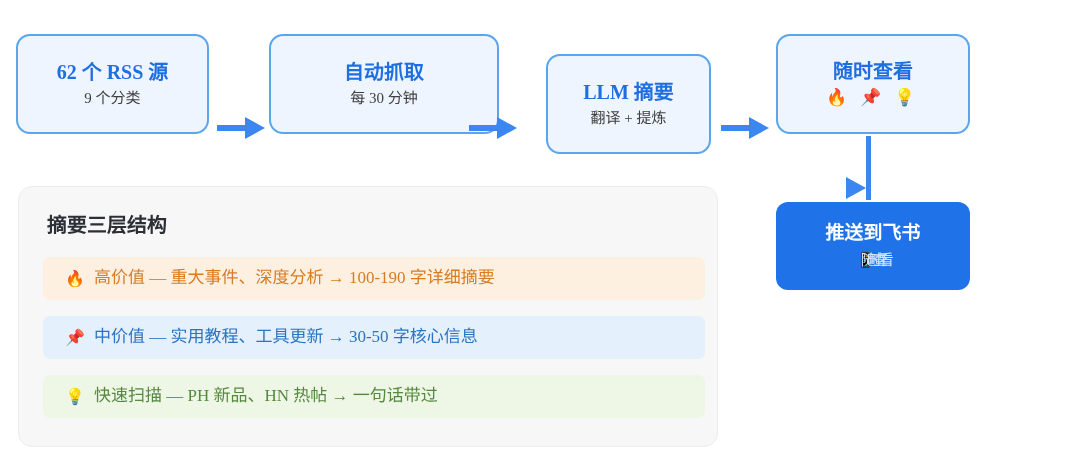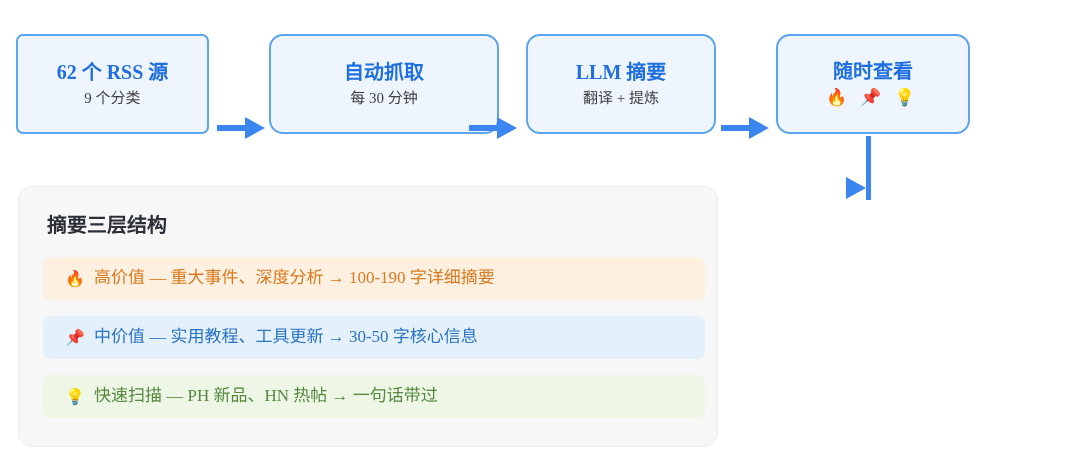--- a/index.html
+++ b/index.html
@@ -63,23 +63,23 @@
     white-space: nowrap;
     text-align: right;
   }
 
   .flow-box .fb-emoji {
     font-size: 17px;
     letter-spacing: 4px;
     line-height: 1.1;
   }
 
-  #box-sources { left: 16px;  width: 193px; border-radius: 7px; }
+  #box-sources { left: 16px;  width: 193px; }
   #box-fetch   { left: 269px; width: 230px; }
-  #box-llm     { left: 526px; width: 190px; }
+  #box-llm     { left: 546px; width: 165px; margin-top: 20px; }
   #box-tier    { left: 776px; width: 194px; }
 
   
   .h-arrow {
     position: absolute;
     top: 83px;
     width: 48px;
     height: 22px;
   }
   .h-arrow .shaft {
@@ -253,20 +253,24 @@
       <div class="fb-emoji">🔥 📌 💡</div>
     </div>
 
   </div>
 
   <div id="v-connector">
     <div class="v-shaft"></div>
     <div class="v-head"></div>
   </div>
 
+  <div id="box-push">
+    <div class="push-title">推送到飞书</div>
+    <div class="push-sub">📱 随时查看</div>
+  </div>
 
   <div id="summary-panel">
 
     <div class="panel-title">摘要三层结构</div>
 
     <div class="tier-row" id="tier-high">
       <span class="tier-emoji">🔥</span>
       <span>高价值 — 重大事件、深度分析 → 100-190 字详细摘要</span>
     </div>
 

